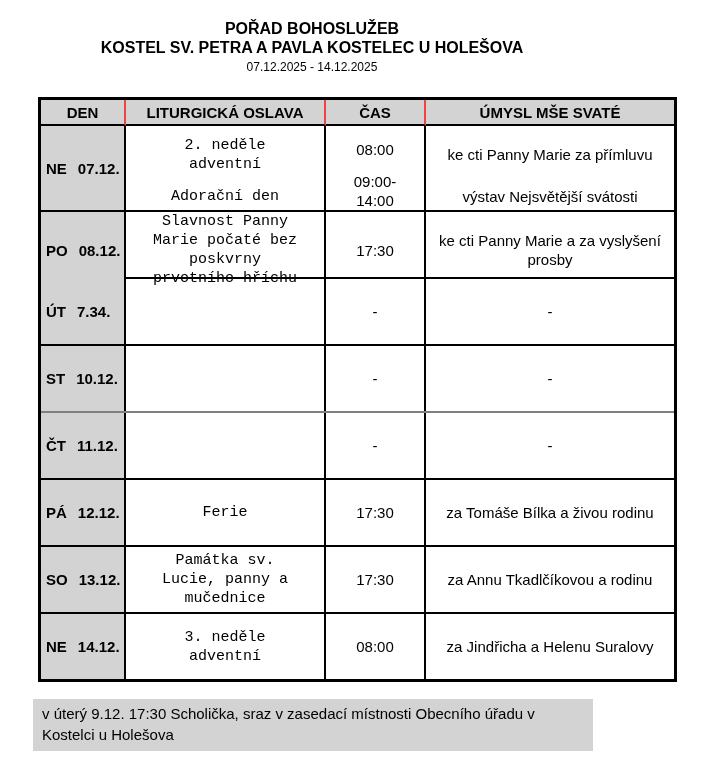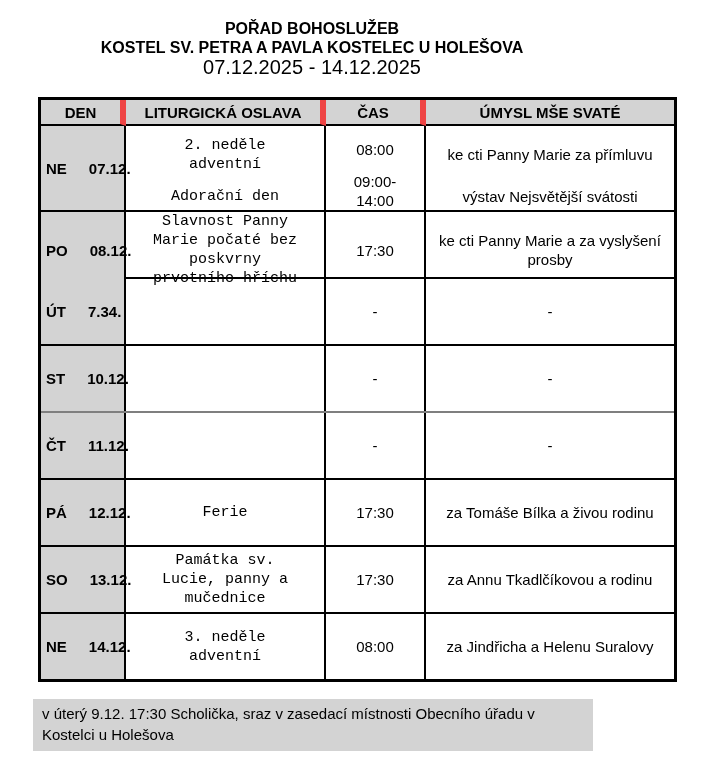--- a/index.html
+++ b/index.html
@@ -8,47 +8,47 @@
     background: #ffffff;
     color: #000000;
     font-family: "Liberation Sans", "DejaVu Sans", sans-serif;
     position: relative;
     overflow: hidden;
   }
 
   
   .titles { position: absolute; top: 19px; left: 0; width: 624px; text-align: center; }
   .title-line { font-size: 16px; font-weight: bold; line-height: 19px; }
-  .date-line  { font-size: 20px; font-weight: normal; line-height: 20px; }
+  .date-line  { font-size: 12px; font-weight: normal; line-height: 20px; }
 
   
   .sched {
     position: absolute; left: 38px; top: 97px; width: 639px;
     border: 3px solid #000; background: #fff;
   }
   .thead, .row { display: grid; grid-template-columns: 85px 200px 100px 1fr; }
   .thead { height: 26px; }
   .th {
     background: #d3d3d3; font-weight: bold; font-size: 15px;
     display: flex; align-items: center; justify-content: center;
     border-bottom: 2px solid #000;
   }
-  .th:not(:last-child) { border-right: 6px solid #ef4444; }
+  .th:not(:last-child) { border-right: 2px solid #ef4444; }
 
   .row { height: 67px; border-top: 2px solid #000; }
   .row.r0 { height: 84px; border-top: none; }
   .row.page-break { border-top-color: #7f7f7f; }
 
   .cell { display: flex; flex-direction: column; font-size: 15px; min-width: 0; }
   .cell:not(:last-child) { border-right: 2px solid #000; }
 
   .day {
     background: #d3d3d3; font-weight: bold;
     flex-direction: row; align-items: center;
-    padding-left: 5px; gap: 22px; font-size: 15px;
+    padding-left: 5px; gap: 11px; font-size: 15px;
   }
 
   .entry {
     flex: 1; display: flex; align-items: center; justify-content: center;
     text-align: center; line-height: 19px; padding: 0 12px;
   }
   .lit .entry { padding: 0 23px; font-family: Liberation Mono, monospace; }
   .entry.sub { flex: 0 0 27px; }
 
   

